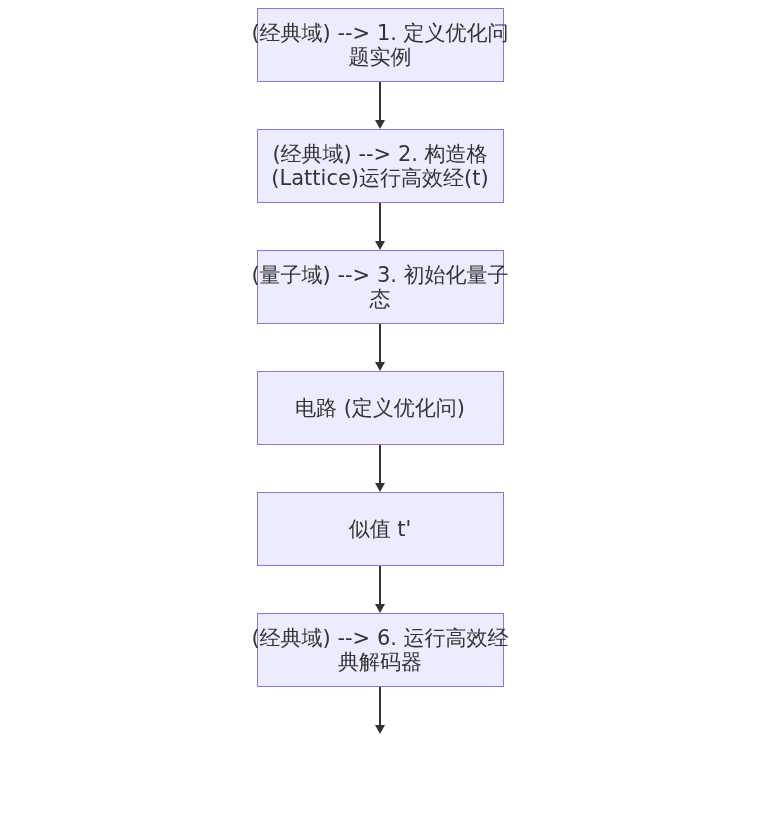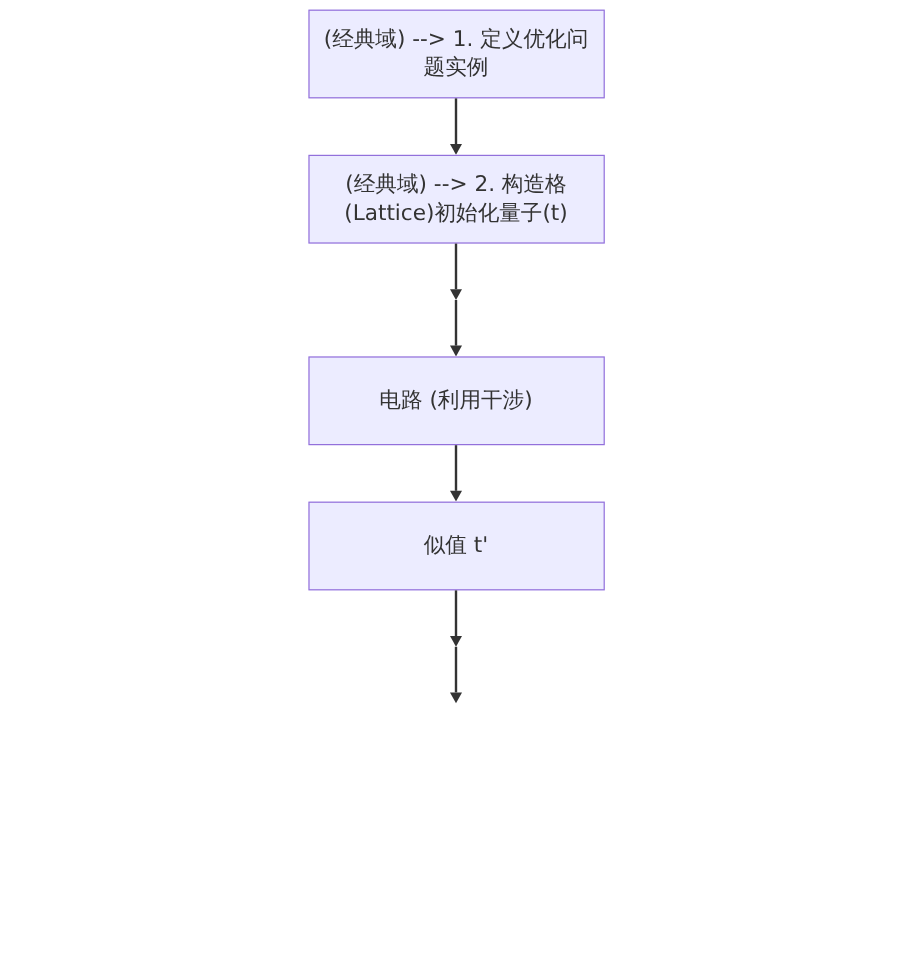--- a/index.html
+++ b/index.html
@@ -30,21 +30,21 @@
     height: 74px;
     flex: 0 0 74px;
     background: var(--node-fill);
     border: 1.5px solid var(--node-border);
     display: flex;
     flex-direction: column;
     justify-content: center;
     align-items: center;
     text-align: center;
     color: var(--text);
-    font-size: 18px;
+    font-size: 21px;
     line-height: 24px;
     padding: 0 6px;
   }
   .node .node-line {
     display: block;
     white-space: nowrap;
   }
   .edge {
     height: 47px;
     flex: 0 0 47px;
@@ -75,52 +75,60 @@
     <span class="node-line">题实例</span>
   </div>
 
   <div class="edge">
     <div class="edge-line"></div>
     <div class="edge-head"></div>
   </div>
 
   <div class="node">
     <span class="node-line">(经典域) --&gt; 2. 构造格</span>
-    <span class="node-line">(Lattice)初始化量子(t)</span>
+    <span class="node-line">(Lattice)运行高效经(t)</span>
   </div>
 
   <div class="edge">
     <div class="edge-line"></div>
     <div class="edge-head"></div>
   </div>
 
+  <div class="node">
+    <span class="node-line">(量子域) --&gt; 3. 初始化量子</span>
+    <span class="node-line">态</span>
+  </div>
 
   <div class="edge">
     <div class="edge-line"></div>
     <div class="edge-head"></div>
   </div>
 
   <div class="node">
-    <span class="node-line">电路 (利用干涉)</span>
+    <span class="node-line">电路 (定义优化问)</span>
   </div>
 
   <div class="edge">
     <div class="edge-line"></div>
     <div class="edge-head"></div>
   </div>
 
   <div class="node">
     <span class="node-line">似值 t'</span>
   </div>
 
   <div class="edge">
     <div class="edge-line"></div>
     <div class="edge-head"></div>
   </div>
 
+  <div class="node">
+    <span class="node-line">(经典域) --&gt; 6. 运行高效经</span>
+    <span class="node-line">典解码器</span>
+  </div>
 
   <div class="edge">
     <div class="edge-line"></div>
     <div class="edge-head"></div>
   </div>
 
 
 </div>
 
 </body></html>

